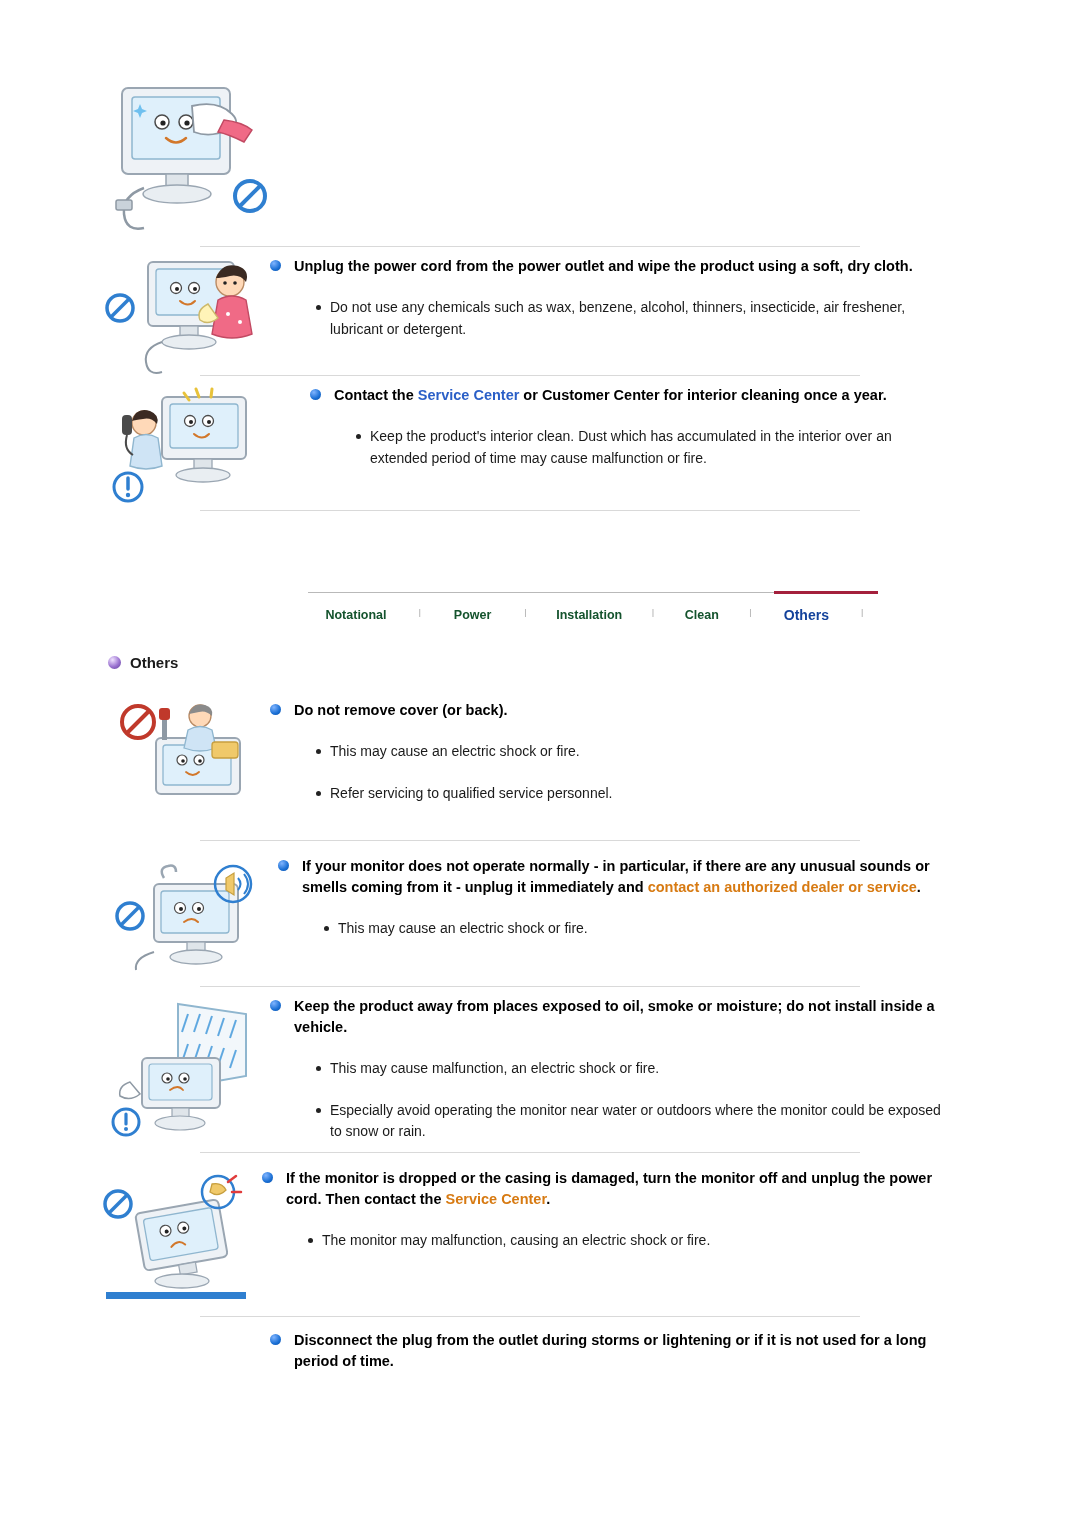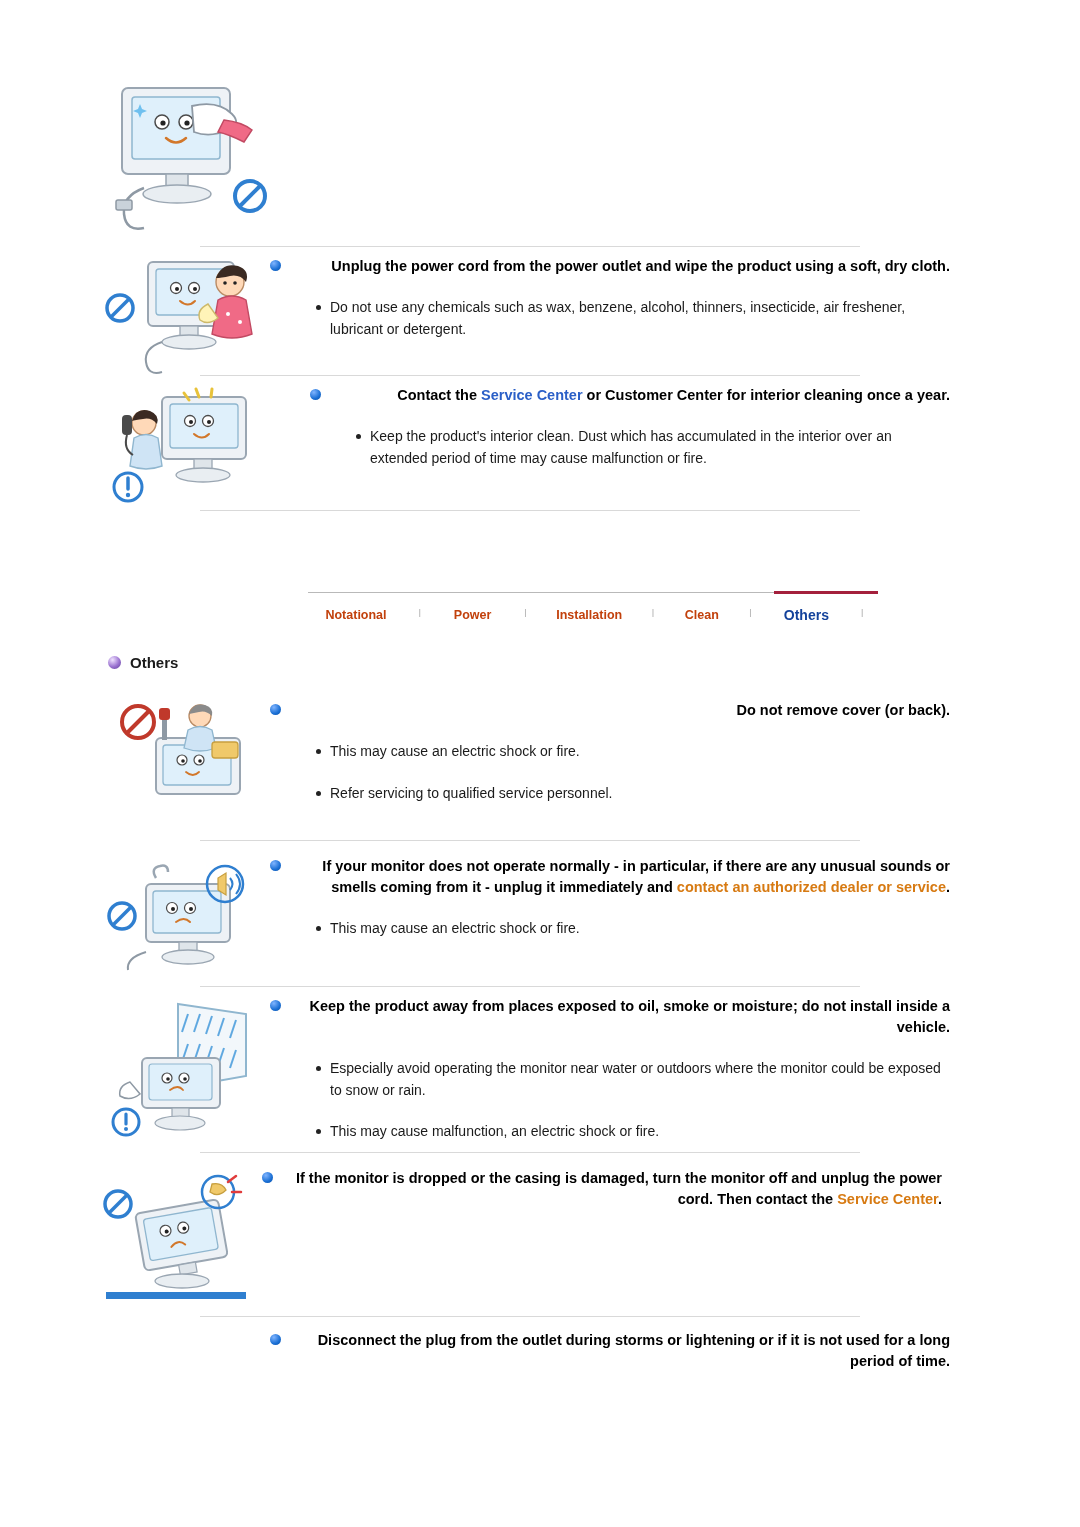--- a/index.html
+++ b/index.html
@@ -27,21 +27,20 @@
     flex: 1 1 auto;
     padding-right: 30px;
   }
   .heading {
     font-weight: bold;
     font-size: 14.5px;
     color: #000;
     line-height: 1.45;
     position: relative;
     padding-left: 24px;
-    text-align: right;
   }
   .heading .bullet-dot {
     position: absolute;
     left: 0; top: 4px;
     width: 11px; height: 11px;
     border-radius: 50%;
     background: radial-gradient(circle at 35% 30%, #7fb4ff 0%, #1a6fd4 60%, #0b4fa5 100%);
   }
   .accent-blue { color: #2a5fc7; }
   .accent-orange { color: #d77a12; }
@@ -82,21 +81,21 @@
     margin: 0 auto;
     width: 570px;
     height: 40px;
     display: flex;
     align-items: center;
     border-top: 1px solid #b9b9b9;
   }
   .tab {
     font-size: 12.5px;
     font-weight: bold;
-    color: #c2410c;
+    color: #14532d;
     padding: 4px 0 0 0;
     text-align: center;
     white-space: nowrap;
   }
   .tab.active {
     color: #13429b;
   }
   .tabsep {
     color: #b9b9b9;
     font-size: 11px;
@@ -290,21 +289,21 @@
       </div>
       <ul class="items">
         <li>This may cause an electric shock or fire.</li>
         <li>Refer servicing to qualified service personnel.</li>
       </ul>
     </div>
   </div>
 
   <div class="divider" style="position:absolute; top:840px; left:100px; right:110px;"></div>
 
-  <div class="section" style="position:absolute; left:100px; top:856px; width:880px;">
+  <div class="section" style="position:absolute; left:108px; top:856px; width:880px;">
     <div class="icon-cell">
       <svg class="art" width="170" height="120" viewBox="0 0 170 120">
         <rect x="46" y="28" width="84" height="58" rx="5" fill="#eef2f6" stroke="#9aa6b2" stroke-width="2"></rect>
         <rect x="53" y="35" width="68" height="42" rx="3" fill="#dff0fb" stroke="#8fb6cf" stroke-width="1.3"></rect>
         <circle cx="72" cy="52" r="5.5" fill="#fff" stroke="#4a4a4a" stroke-width="1.2"></circle>
         <circle cx="90" cy="52" r="5.5" fill="#fff" stroke="#4a4a4a" stroke-width="1.2"></circle>
         <circle cx="73" cy="53" r="2" fill="#222"></circle>
           <circle cx="91" cy="53" r="2" fill="#222"></circle>
         <path d="M76 66 q8 -6 14 0" stroke="#d2772a" stroke-width="2" fill="none" stroke-linecap="round"></path>
         <rect x="79" y="86" width="18" height="10" fill="#dfe5ea" stroke="#9aa6b2" stroke-width="1.3"></rect>
@@ -369,22 +368,22 @@
         <path d="M26 118 v10" stroke="#2f7fd0" stroke-width="3.2" stroke-linecap="round"></path>
         <circle cx="26" cy="133" r="2" fill="#2f7fd0"></circle>
       </svg>
     </div>
     <div class="text-cell">
       <div class="heading">
         <span class="bullet-dot"></span>
         <span>Keep the product away from places exposed to oil, smoke or moisture; do not install inside a vehicle.</span>
       </div>
       <ul class="items">
+        <li>This may cause malfunction, an electric shock or fire.</li>
         <li>Especially avoid operating the monitor near water or outdoors where the monitor could be exposed to snow or rain.</li>
-        <li>This may cause malfunction, an electric shock or fire.</li>
       </ul>
     </div>
   </div>
 
   <div class="divider" style="position:absolute; top:1152px; left:100px; right:110px;"></div>
 
   <div class="section" style="position:absolute; left:92px; top:1168px; width:880px;">
     <div class="icon-cell">
       <svg class="art" width="170" height="140" viewBox="0 0 170 140">
 
@@ -408,20 +407,23 @@
 
         <circle cx="26" cy="36" r="13" fill="none" stroke="#2f7fd0" stroke-width="3.5"></circle>
         <line x1="17" y1="45" x2="35" y2="27" stroke="#2f7fd0" stroke-width="3.5"></line>
       </svg>
     </div>
     <div class="text-cell">
       <div class="heading">
         <span class="bullet-dot"></span>
         <span>If the monitor is dropped or the casing is damaged, turn the monitor off and unplug the power cord. Then contact the </span><span class="accent-orange">Service Center</span><span>.</span>
       </div>
+      <ul class="items">
+        <li>The monitor may malfunction, causing an electric shock or fire.</li>
+      </ul>
     </div>
   </div>
 
   <div class="divider" style="position:absolute; top:1316px; left:100px; right:110px;"></div>
 
   <div class="section" style="position:absolute; left:100px; top:1330px; width:880px;">
     <div class="icon-cell" style="min-height:60px;"></div>
     <div class="text-cell">
       <div class="heading">
         <span class="bullet-dot"></span>

